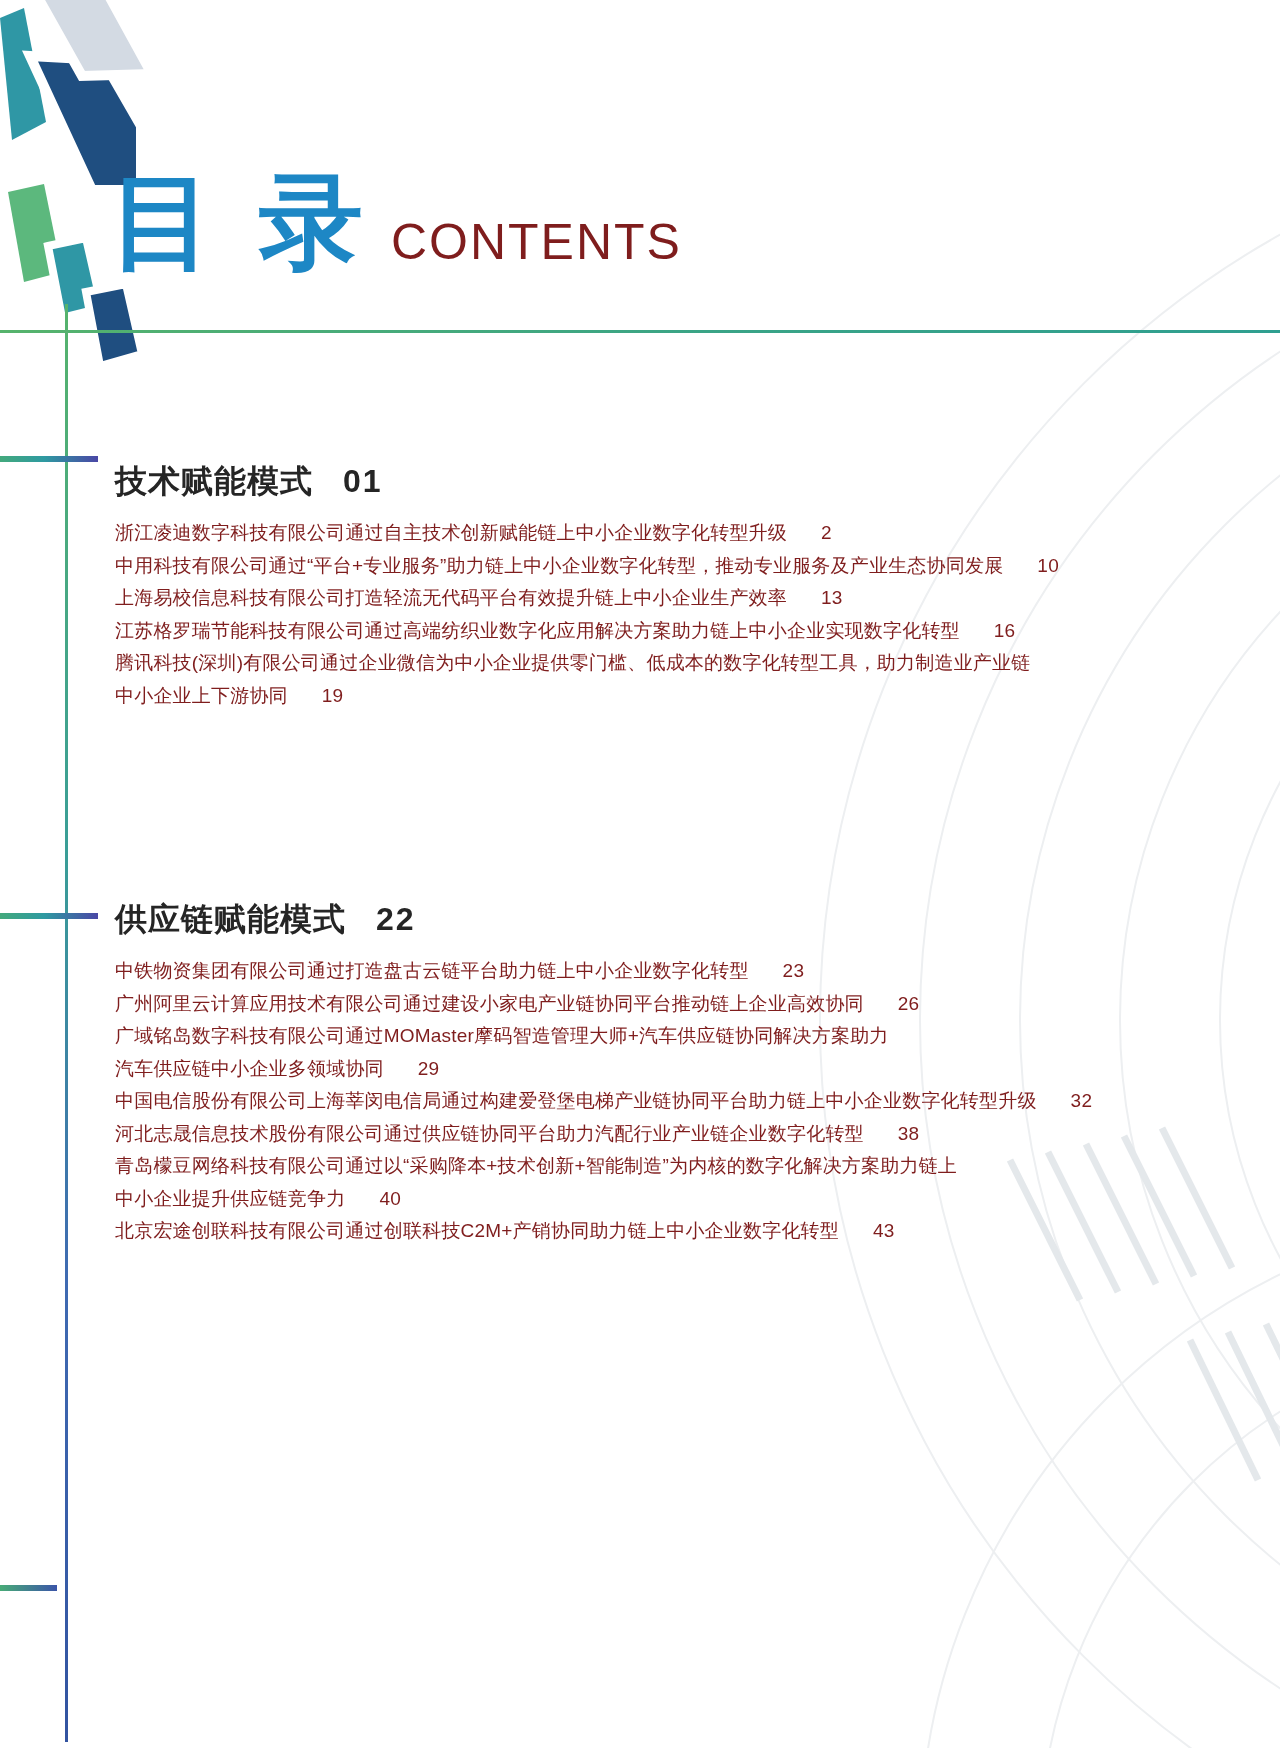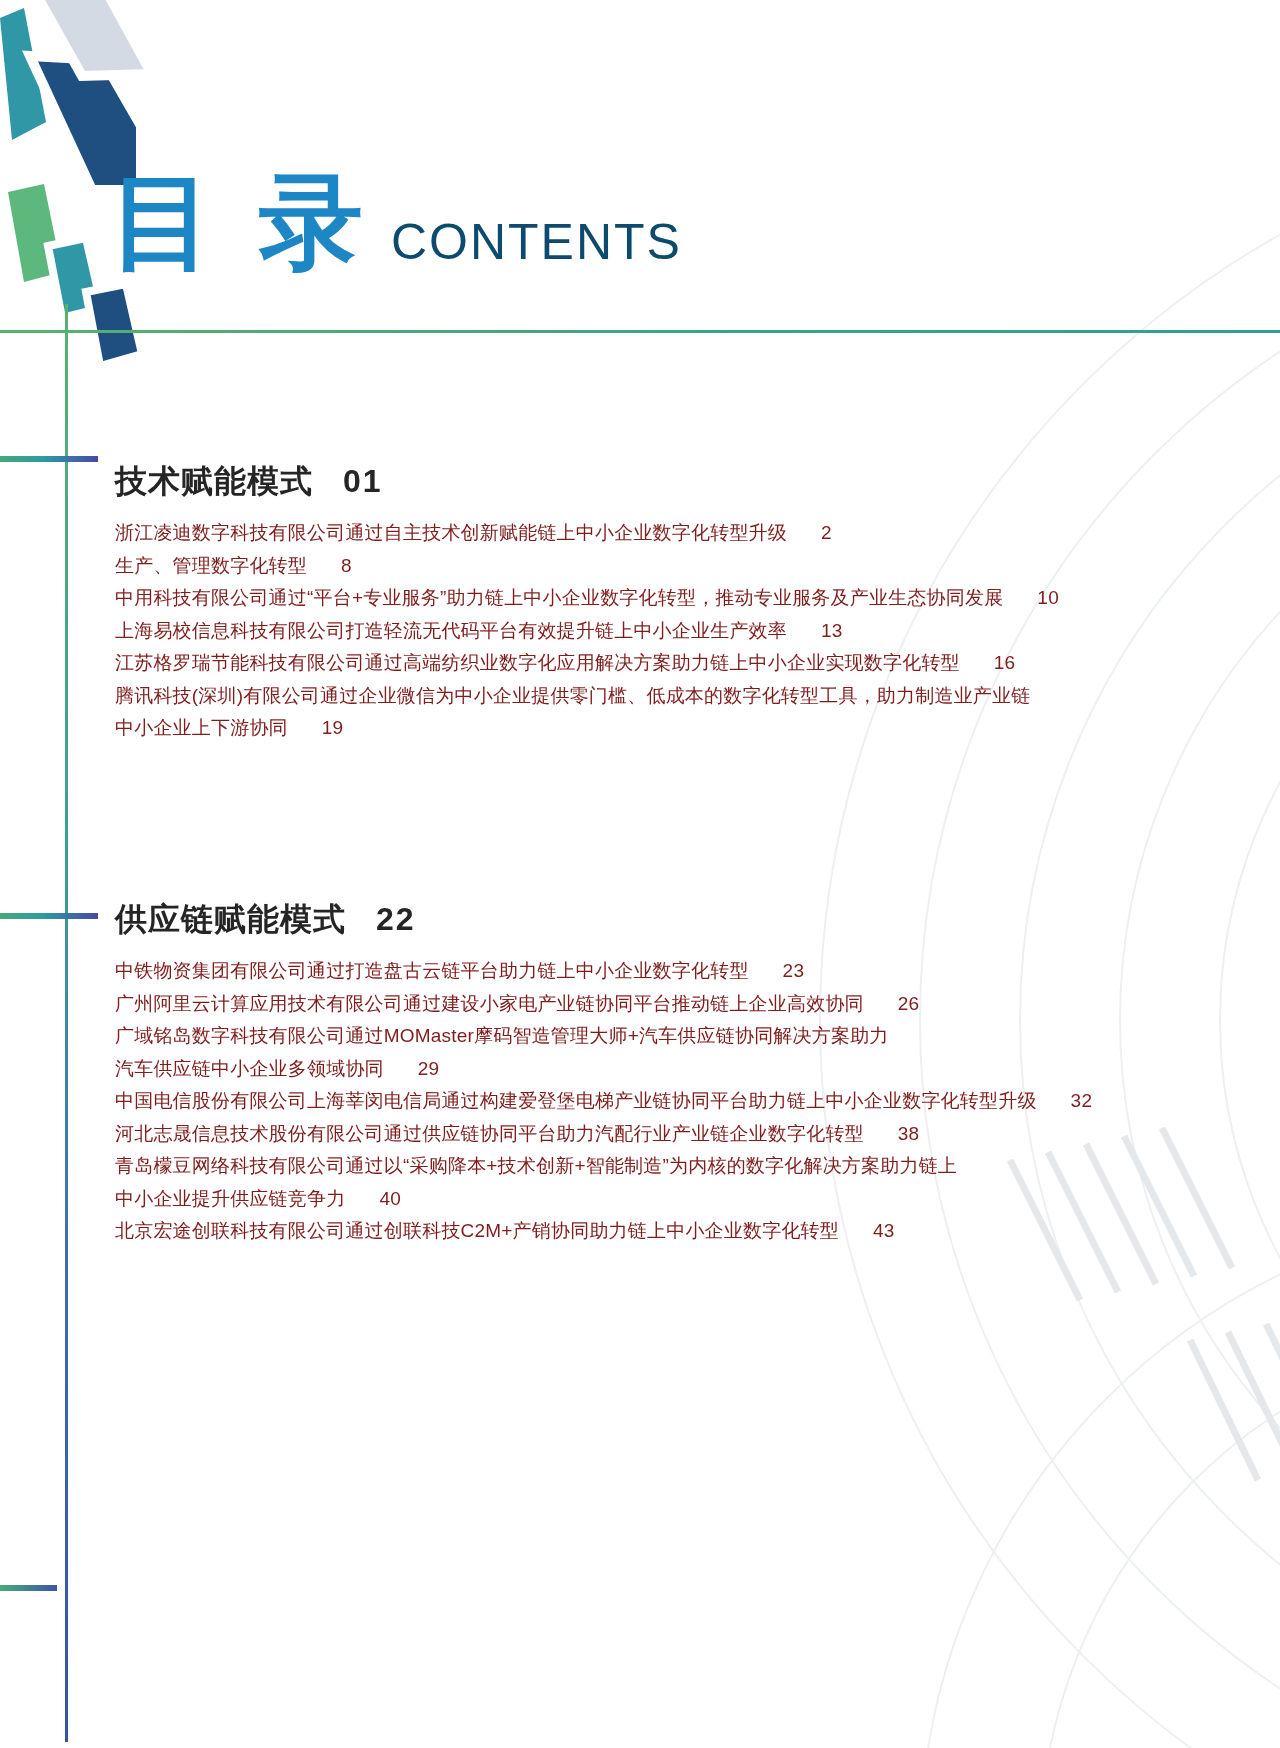--- a/index.html
+++ b/index.html
@@ -19,21 +19,21 @@
     position:absolute;left:110px;top:168px;
     display:flex;align-items:flex-end;gap:20px;
     white-space:nowrap;
   }
   .title-cn{
     font-size:104px;line-height:1.05;font-weight:700;
     color:#1d87c5;letter-spacing:8px;
   }
   .title-en{
     font-size:50px;line-height:1;font-weight:400;
-    color:#0c4a6e;letter-spacing:2px;
+    color:#7f1d1d;letter-spacing:2px;
     padding-bottom:10px;
   }
 
   
   .hr-top{
     position:absolute;left:0;top:330px;width:1280px;height:3px;
     background:linear-gradient(90deg,#56b36c 0%,#3aa486 55%,#2f9f90 100%);
   }
   .vline{
     position:absolute;left:65px;top:304px;width:3px;height:1438px;
@@ -117,21 +117,20 @@
   <div class="tick tick-1"></div>
   <div class="tick tick-2"></div>
   <div class="tick-bottom"></div>
 
   <section class="toc-section sec-1">
     <h2 class="sec-heading">
       <span>技术赋能模式</span><span class="sec-num">01</span>
     </h2>
     <div class="toc-lines">
       <div class="toc-line"><span class="t">浙江凌迪数字科技有限公司通过自主技术创新赋能链上中小企业数字化转型升级</span><span class="p">2</span></div>
-      <div class="toc-line"><span class="t">生产、管理数字化转型</span><span class="p">8</span></div>
       <div class="toc-line"><span class="t">中用科技有限公司通过“平台+专业服务”助力链上中小企业数字化转型，推动专业服务及产业生态协同发展</span><span class="p">10</span></div>
       <div class="toc-line"><span class="t">上海易校信息科技有限公司打造轻流无代码平台有效提升链上中小企业生产效率</span><span class="p">13</span></div>
       <div class="toc-line"><span class="t">江苏格罗瑞节能科技有限公司通过高端纺织业数字化应用解决方案助力链上中小企业实现数字化转型</span><span class="p">16</span></div>
       <div class="toc-line"><span class="t">腾讯科技(深圳)有限公司通过企业微信为中小企业提供零门槛、低成本的数字化转型工具，助力制造业产业链</span></div>
       <div class="toc-line"><span class="t">中小企业上下游协同</span><span class="p">19</span></div>
     </div>
   </section>
 
   <section class="toc-section sec-2">
     <h2 class="sec-heading">

